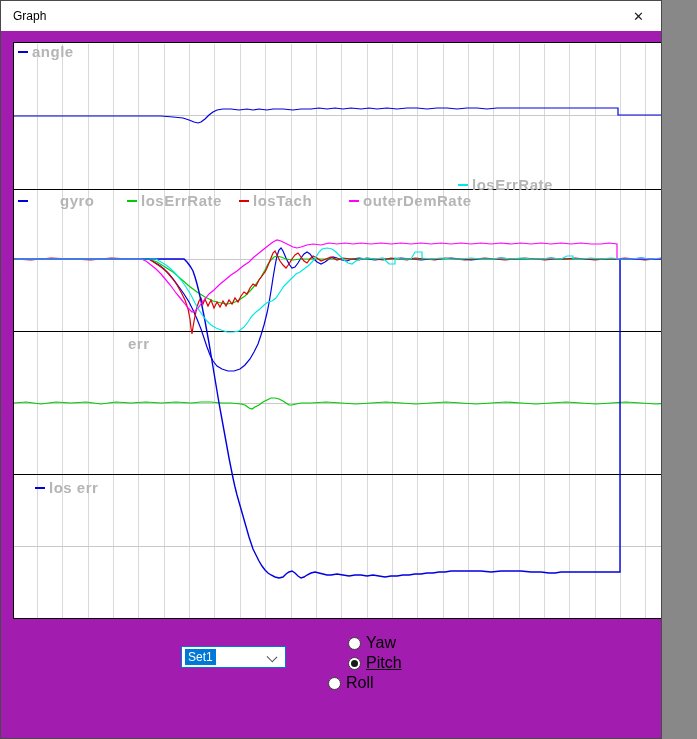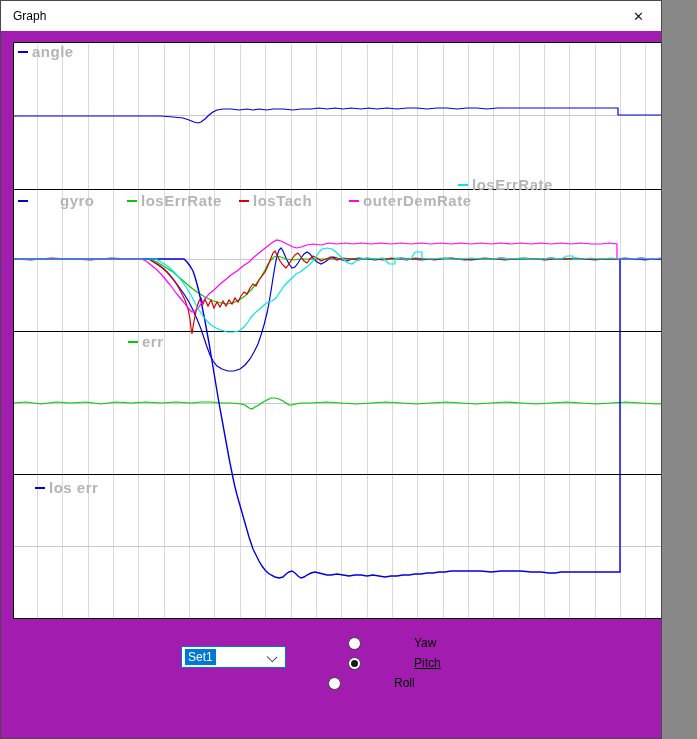--- a/index.html
+++ b/index.html
@@ -18,21 +18,21 @@
   .combo{position:absolute;left:180px;top:645px;width:105px;height:22px;background:#fff;
          border:1px solid #0078d7;box-sizing:border-box;display:flex;align-items:center;}
   .combo-val{margin-left:3px;font-size:12px;color:#fff;background:#0078d7;padding:1px 3px;}
   .chev{position:absolute;right:9px;top:6px;width:7px;height:7px;border-right:1px solid #444;
         border-bottom:1px solid #444;transform:rotate(45deg) scale(1,0.9);transform-origin:center;}
   .radio-row{position:absolute;display:flex;align-items:center;height:16px;cursor:default;}
   .radio{width:11px;height:11px;border:1px solid #3c3c3c;border-radius:50%;background:#fff;
          margin-right:5px;position:relative;flex:none;}
   .radio.selected::after{content:"";position:absolute;left:2px;top:2px;width:7px;height:7px;
          border-radius:50%;background:#1a1a1a;}
-  .radio-label{font-size:12px;color:#000;margin-left:48px;}
+  .radio-label{font-size:16px;color:#000;}
 </style>
 </head>
 <body>
 
 <div class="window">
   <div class="titlebar">
     <span class="title">Graph</span>
     <div class="close">
       <span>✕</span>
     </div>
@@ -107,21 +107,21 @@
         <span>losTach</span>
       </div>
       <div class="legend-item" style="left: 348px; top: 193px;">
         <span class="dash" style="background: rgb(255, 0, 255);"></span>
         <span>outerDemRate</span>
       </div>
       <div class="legend-item" style="left: 457px; top: 177px;">
         <span class="dash" style="background: rgb(0, 232, 232);"></span>
         <span>losErrRate</span>
       </div>
-      <div class="legend-item" style="left: 127px; top: 334px;">
+      <div class="legend-item" style="left: 127px; top: 334px; flex-direction: column;">
         <span class="dash" style="background: rgb(0, 204, 0);"></span>
         <span>err</span>
       </div>
       <div class="legend-item" style="left: 34px; top: 480px;">
         <span class="dash" style="background: rgb(0, 0, 224);"></span>
         <span>los err</span>
       </div>
     </div>
 
   <div class="combo">

